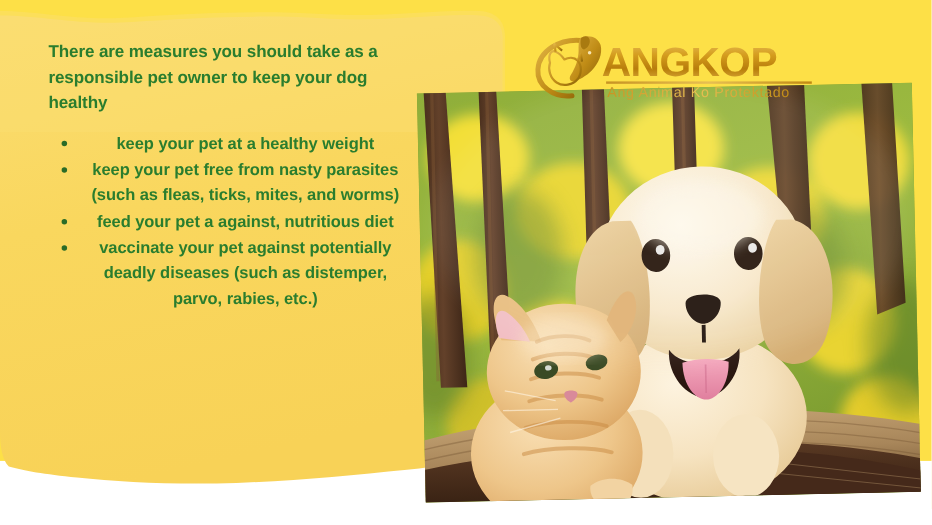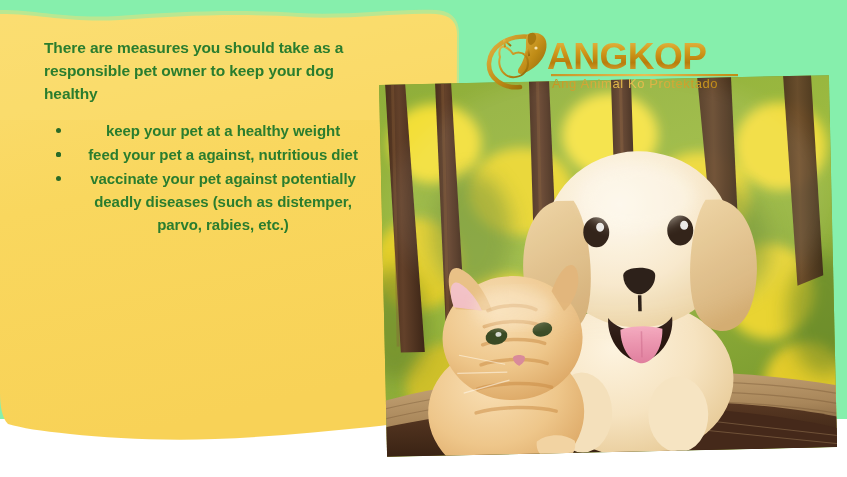--- a/index.html
+++ b/index.html
@@ -13,21 +13,21 @@
     position: relative;
     overflow: hidden;
     font-family: "Liberation Sans", sans-serif;
   }
 
   #canvas {
     position: absolute;
     inset: 0;
     width: 847px;
     height: 419px;
-    background: #86efac;
+    background: #fde047;
   }
 
   
   .yellow-panel {
     position: absolute;
     left: 0;
     top: 0;
     width: 470px;
     height: 452px;
     z-index: 1;
@@ -320,20 +320,21 @@
 
   <div class="text-block">
     <p class="headline">There are measures you should take as a responsible pet owner to keep your dog healthy</p>
     <ul class="bullet-list">
       <li class="bullet-item">
         <span class="bullet-dot"></span>
         <span>keep your pet at a healthy weight</span>
       </li>
       <li class="bullet-item">
         <span class="bullet-dot"></span>
+        <span>keep your pet free from nasty parasites (such as fleas, ticks, mites, and worms)</span>
       </li>
       <li class="bullet-item">
         <span class="bullet-dot"></span>
         <span>feed your pet a against, nutritious diet</span>
       </li>
       <li class="bullet-item">
         <span class="bullet-dot"></span>
         <span>vaccinate your pet against potentially deadly diseases (such as distemper, parvo, rabies, etc.)</span>
       </li>
     </ul>

